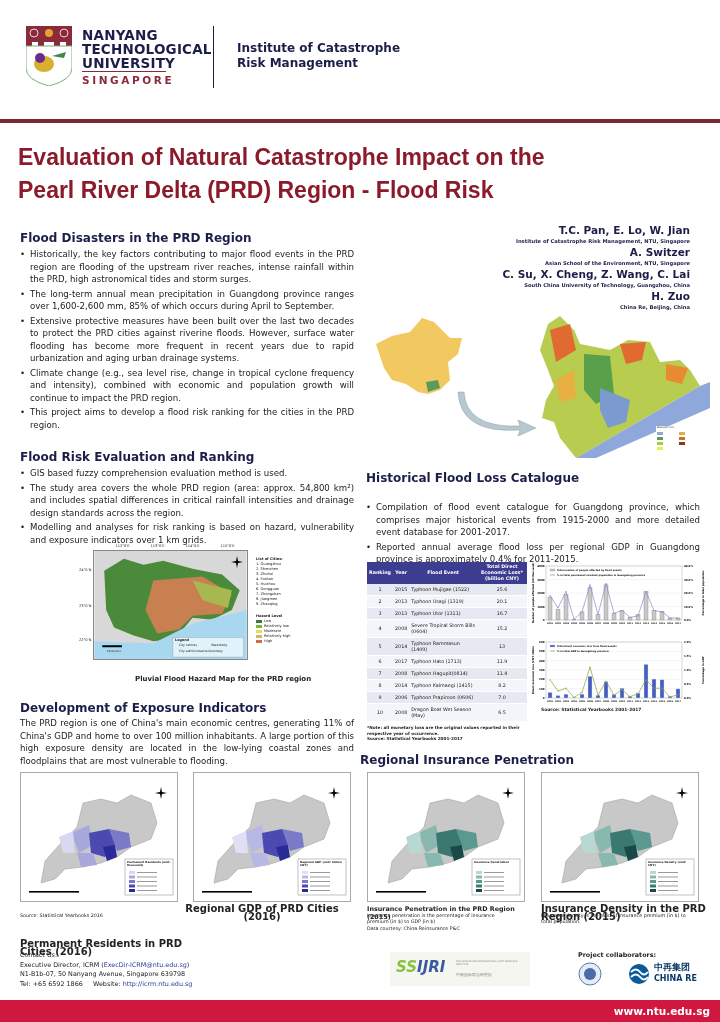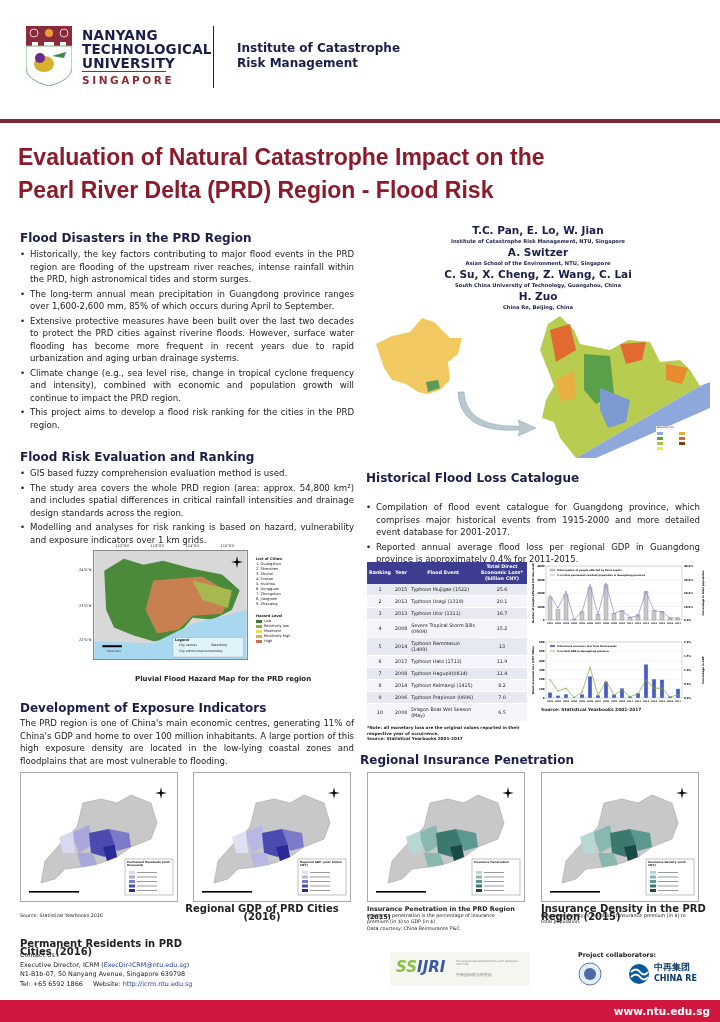--- a/index.html
+++ b/index.html
@@ -13,21 +13,21 @@
   .icrm { left: 229px; top: 41px; font: bold 12px/15px "DejaVu Sans", sans-serif; color: #1c1e4a; margin-left: 8px; }
   .top-rule { left: 0; top: 119px; width: 720px; height: 4px; background: #7a2a32; }
   .title { left: 18px; top: 141px; width: 690px; font: bold 23px/33px "Liberation Sans", sans-serif; color: #8b1a2a; }
   
   .sec-h { font: bold 12px/14px "DejaVu Sans", sans-serif; color: #1c1e4a; margin-top: 7px; }
   ul.bul { list-style: none; }
   ul.bul li { position: relative; padding-left: 10px; font: 8.6px/12.5px "DejaVu Sans", sans-serif; color: #222; text-align: justify; margin-bottom: 2px; }
   ul.bul li::before { content: "•"; position: absolute; left: 0; top: 0; }
   .para { font: 8.6px/12.5px "DejaVu Sans", sans-serif; text-align: justify; color: #222; }
   
-  .authors { right: 12px; top: 224px; width: 340px; text-align: center; }
+  .authors { right: 30px; top: 224px; width: 340px; text-align: right; }
   .auth-n { font: bold 10.5px/13px "DejaVu Sans", sans-serif; color: #1c1e4a; }
   .auth-a { font: bold 5.2px/8px "DejaVu Sans", sans-serif; color: #1c1e4a; margin-bottom: 1px; }
   
   .img-frame { border: 1px solid #aaa; background: #fff; }
   .caption { font: bold 7px/9px "DejaVu Sans", sans-serif; color: #222; }
   .caption-sub { font: 4.8px/6px "DejaVu Sans", sans-serif; color: #222; }
   
   table.loss { border-collapse: collapse; width: 160px; font: 4.8px/6px "DejaVu Sans", sans-serif; }
   table.loss th { background: #3c3c90; color: #fff; font-weight: bold; padding: 2px 2px; text-align: center; }
   table.loss td { padding: 2.5px 2px; text-align: center; border-bottom: 1px solid #fff; }

